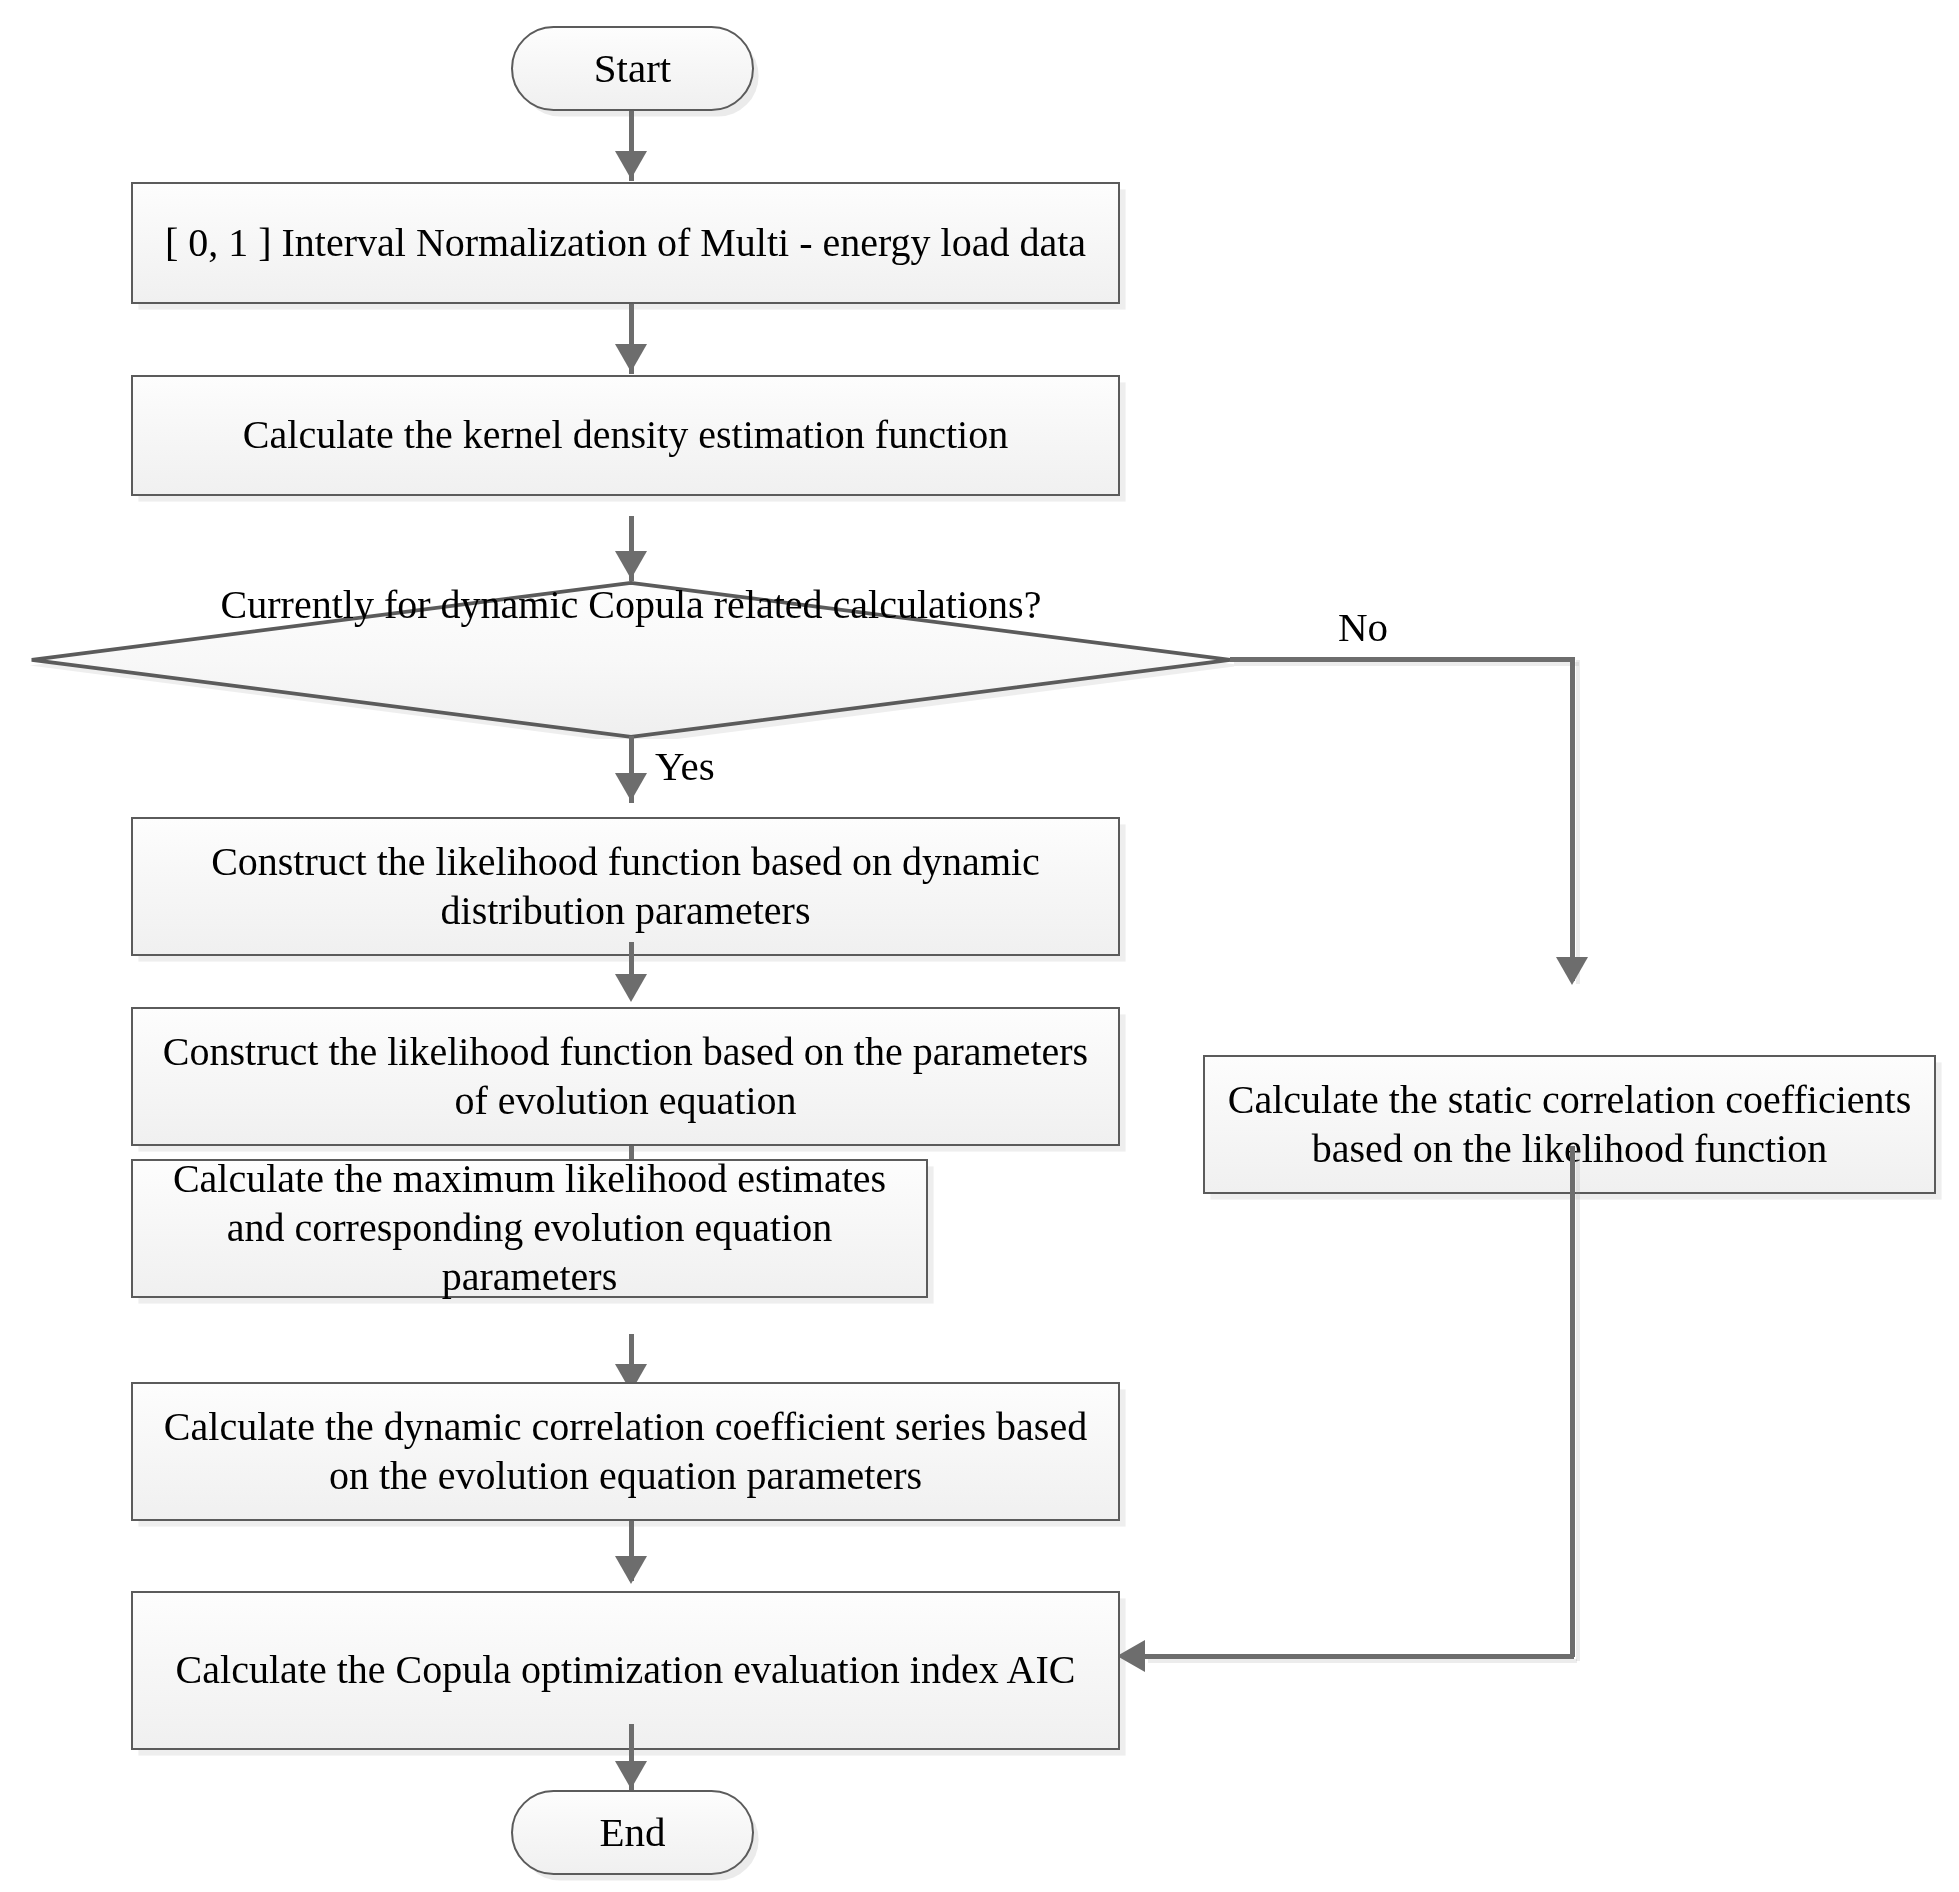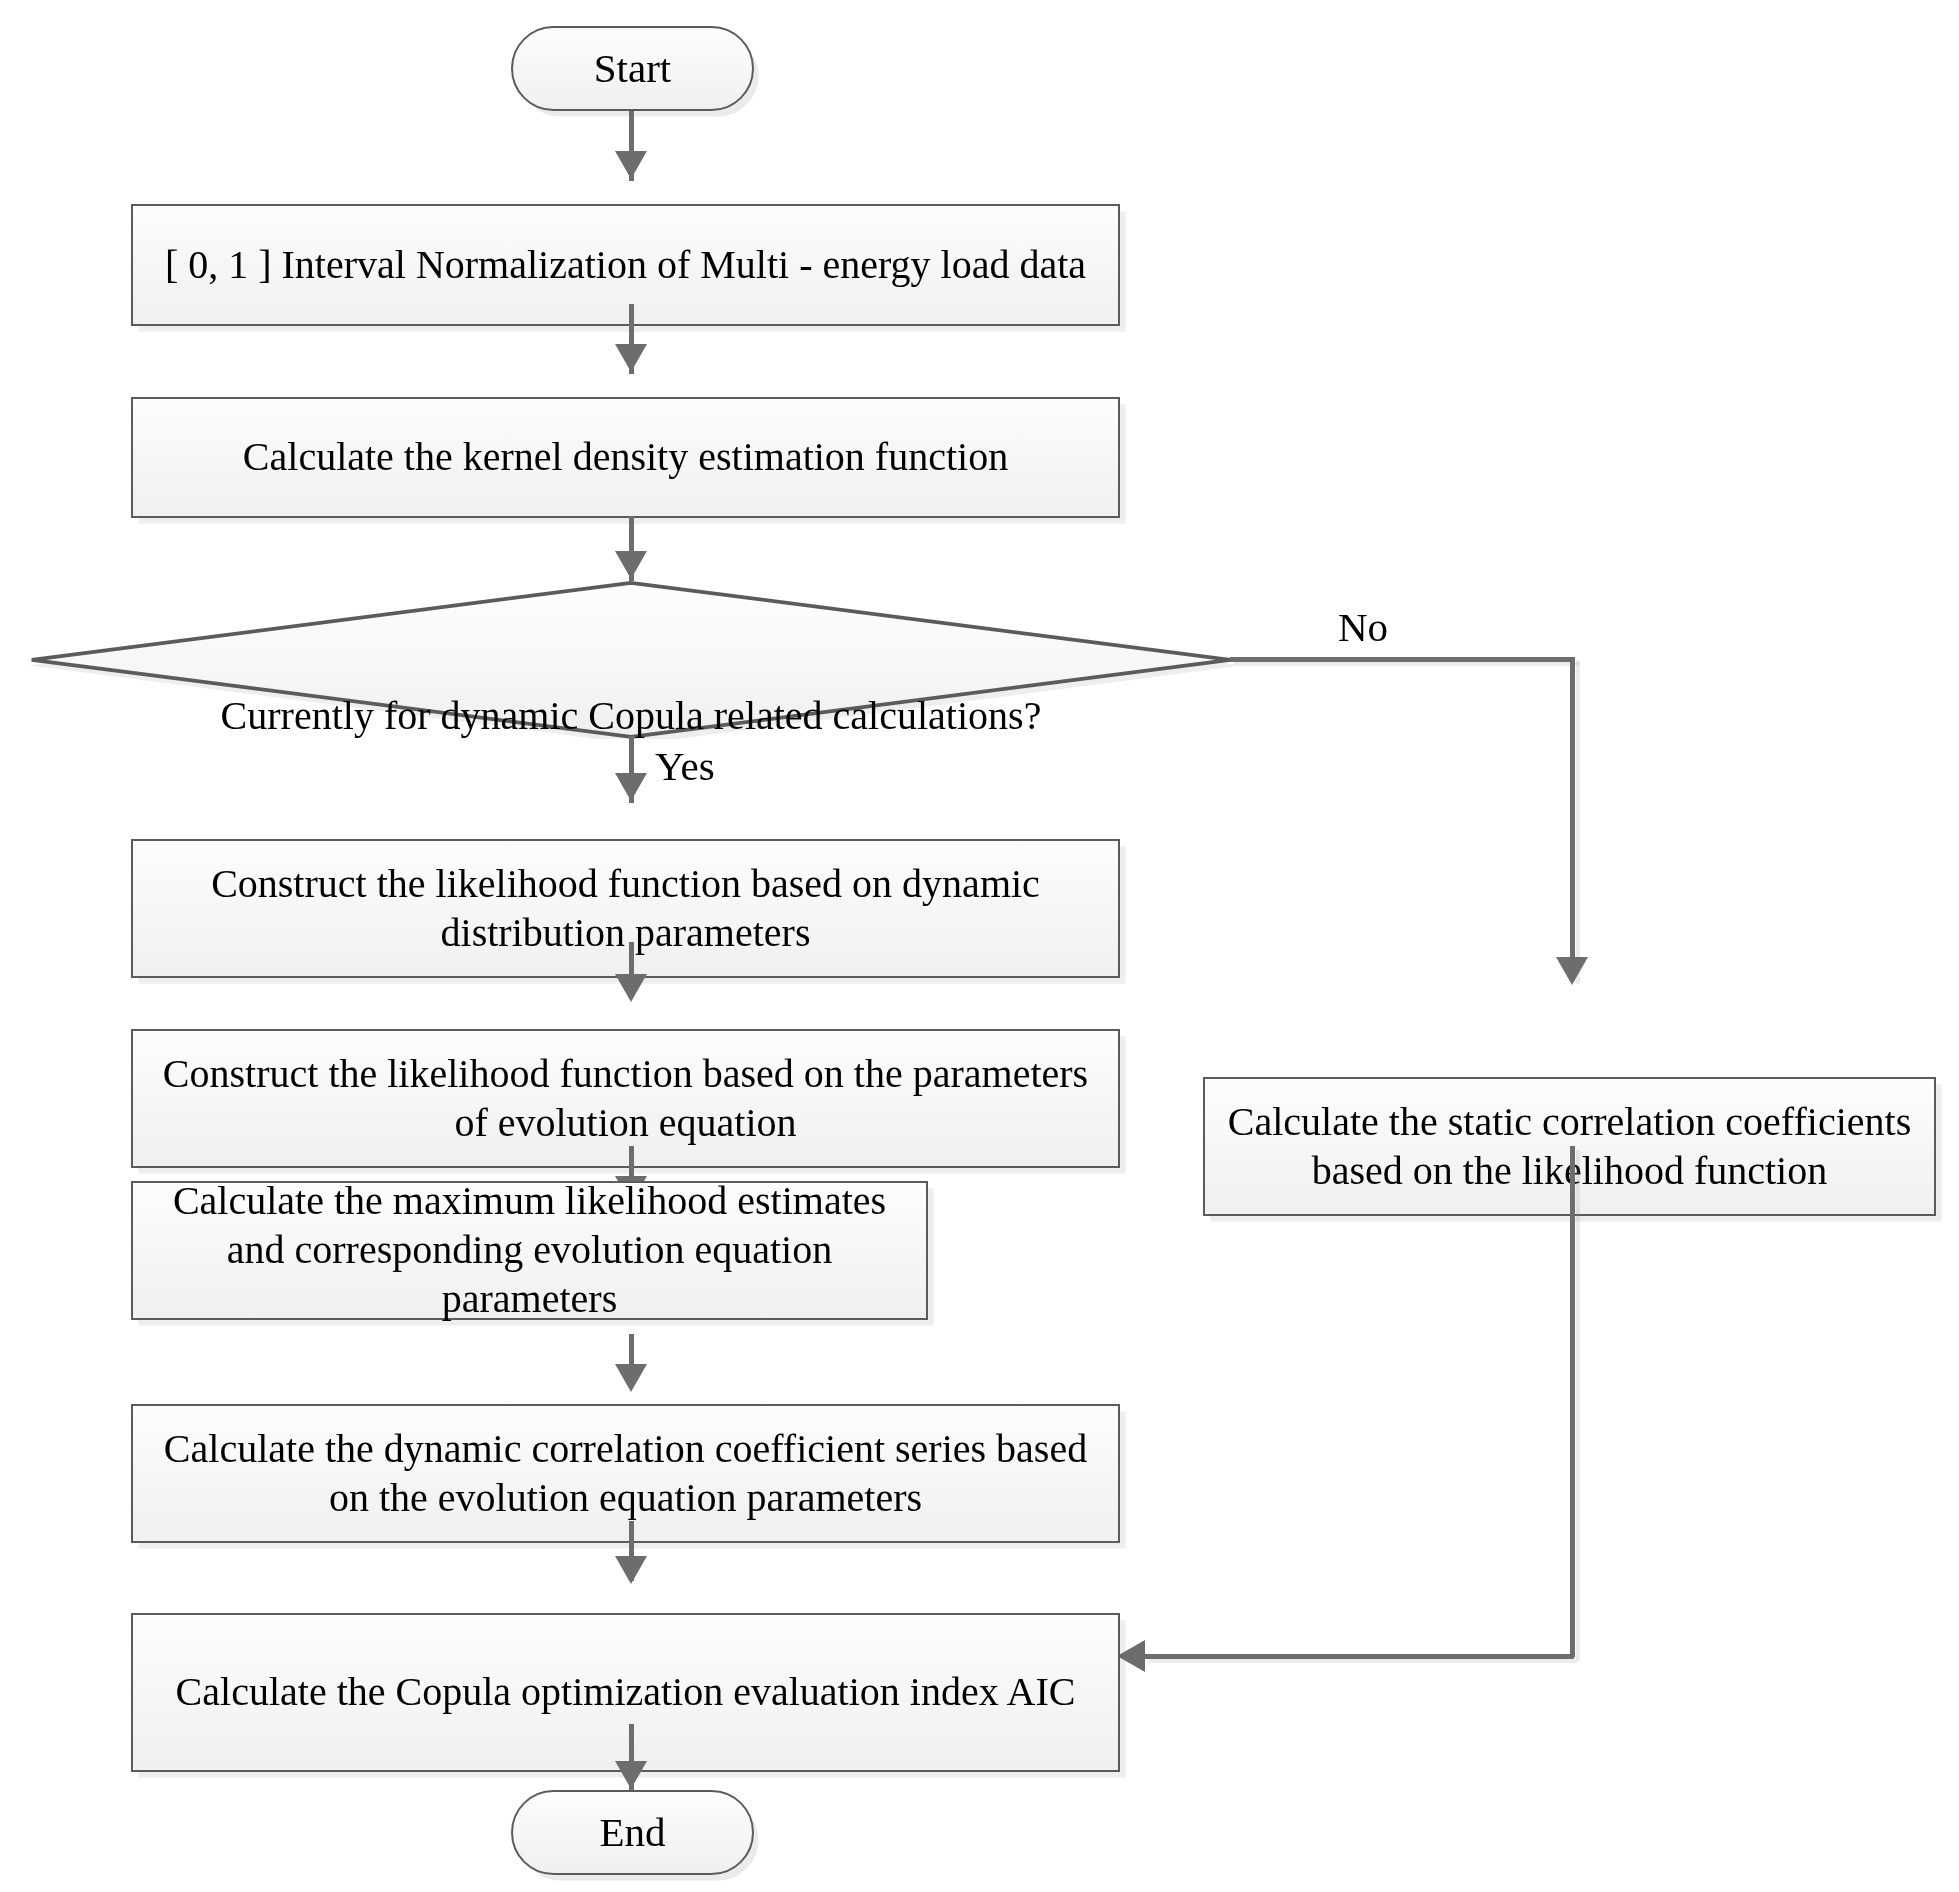--- a/index.html
+++ b/index.html
@@ -29,21 +29,20 @@
     color: #000000;
     background: linear-gradient(180deg, #fdfdfd 0%, #f7f7f7 45%, #f0f0f0 100%);
     border: 2.8px solid #5b5b5b;
     box-shadow: 6.5px 6.5px 0 -0.9px rgba(120,120,120,0.13);
     line-height: 1.22;
   }
 
   .process {
     font-size: 40px;
     padding: 5.6px 16.7px;
-    margin-top: 22px;
   }
 
   .terminator {
     border-radius: 56px;
     font-size: 41px;
     border-width: 2.8px;
     box-shadow: 6.5px 7.4px 0 -1.9px rgba(120,120,120,0.15);
   }
 
   
@@ -51,21 +50,21 @@
     position: absolute;
   }
   .decision-shape {
     position: absolute;
     inset: 0;
   }
   .decision-label {
     position: absolute;
     inset: 0;
     display: flex;
-    align-items: flex-end;
+    align-items: flex-start;
     justify-content: center;
     font-size: 40px;
     color: #000;
     text-align: center;
     pointer-events: none;
   }
 
   
   .conn {
     position: absolute;

